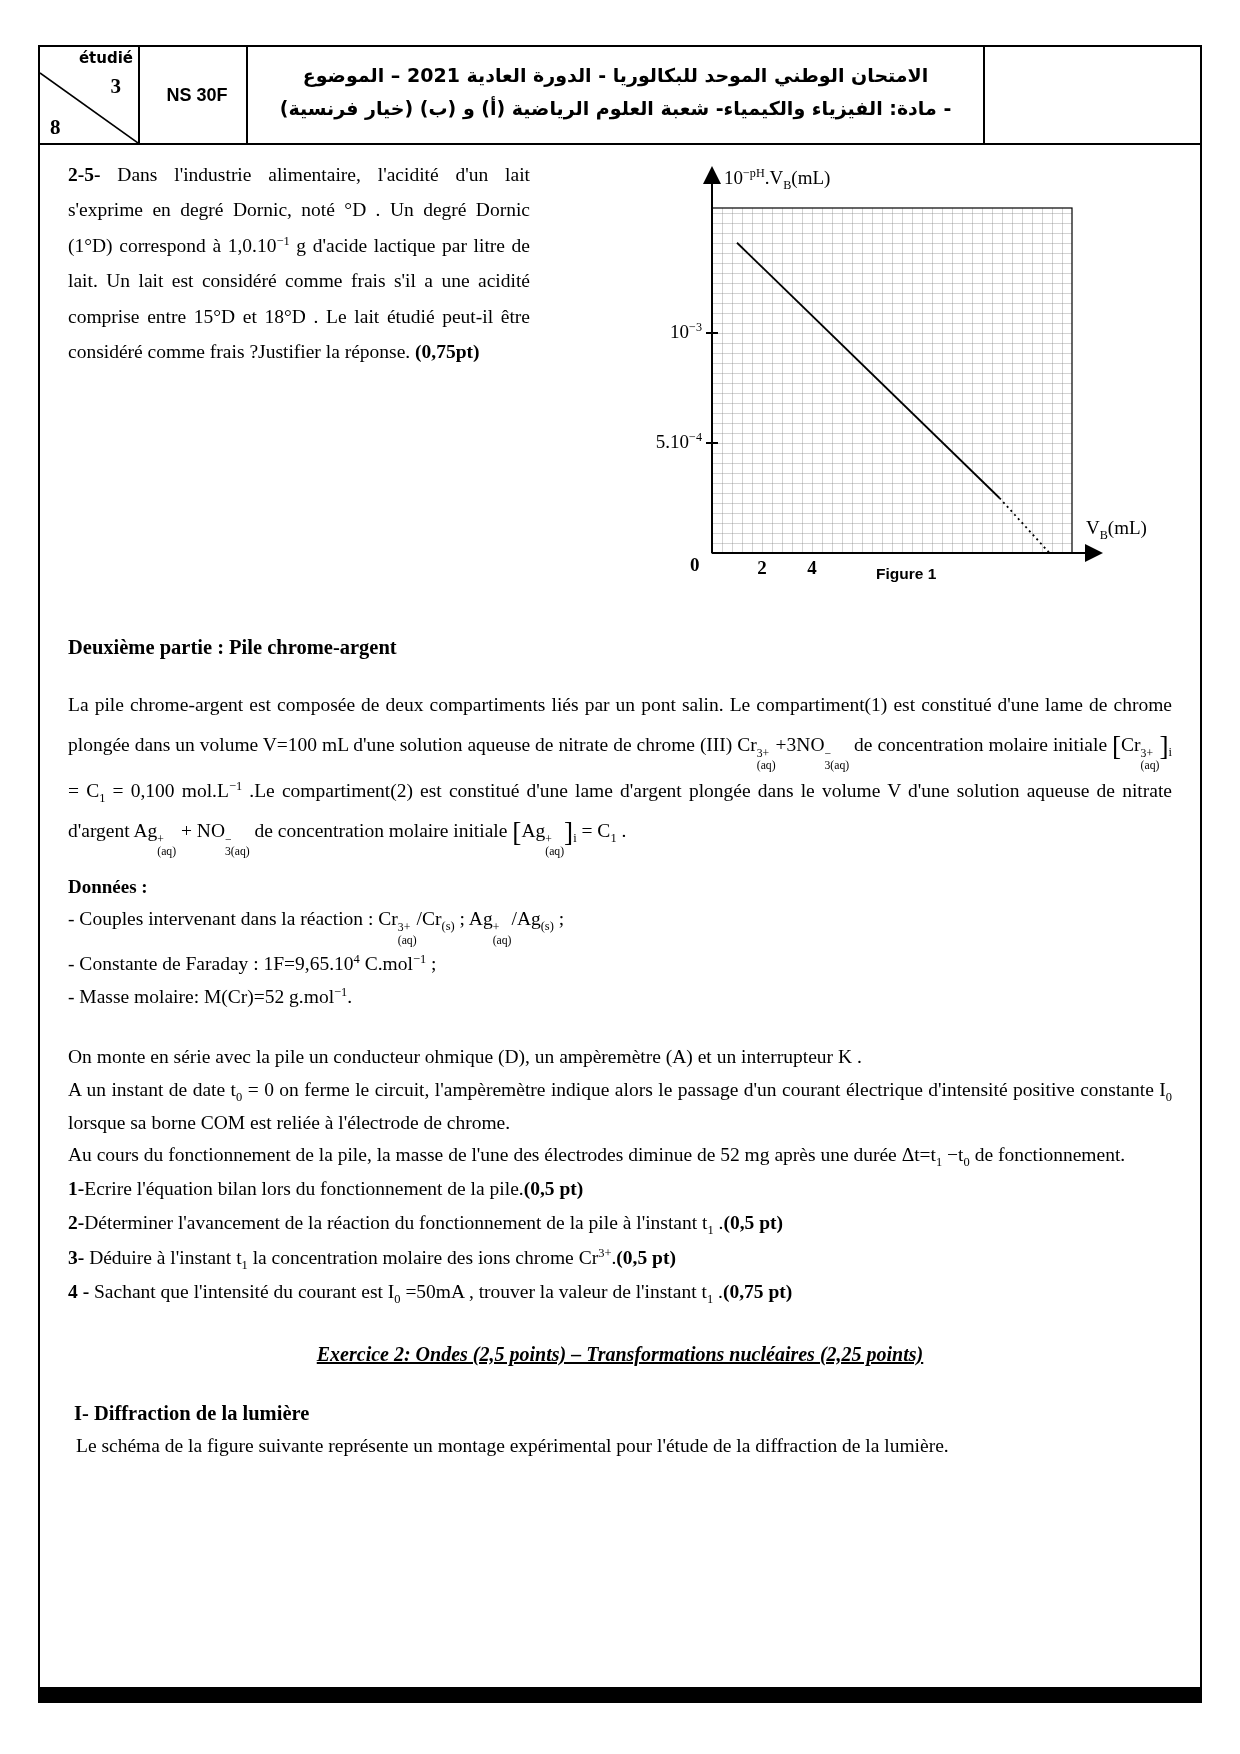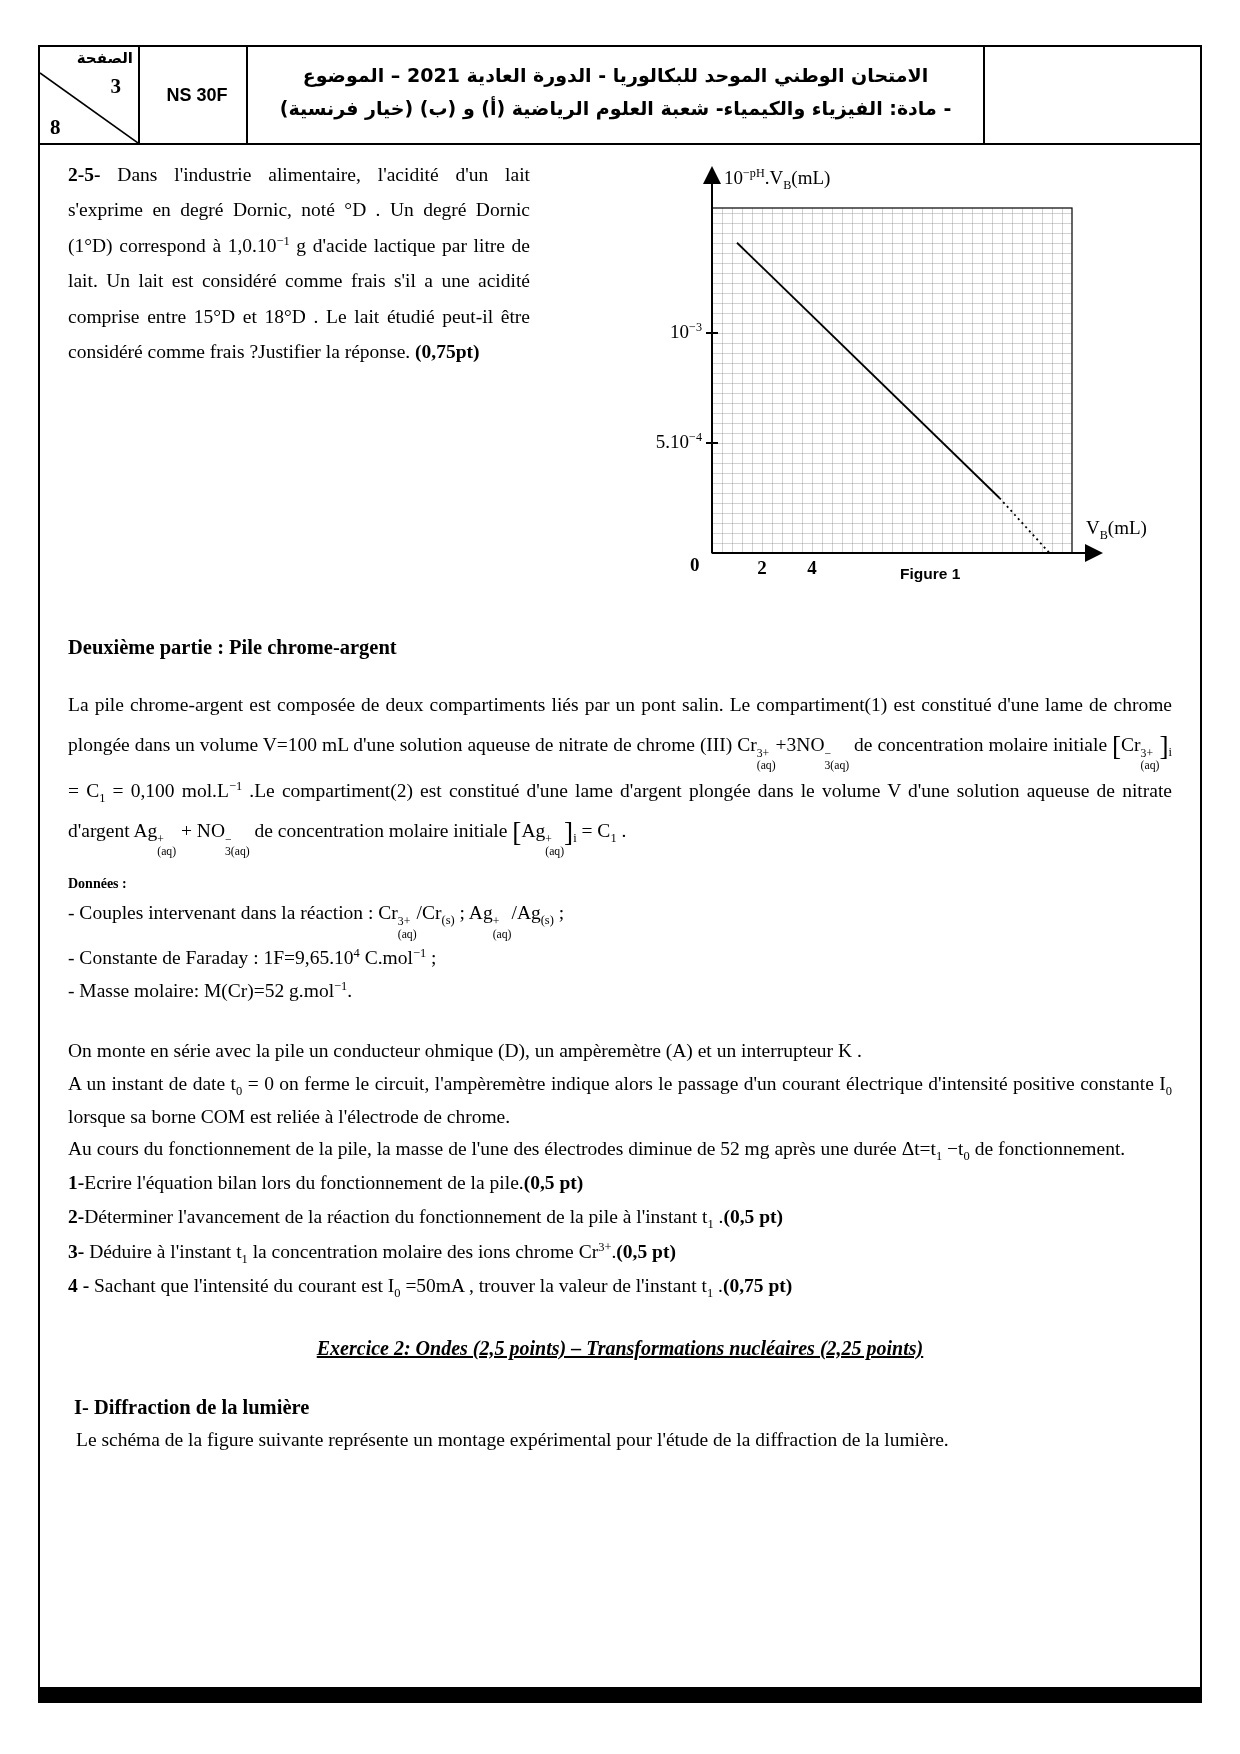--- a/index.html
+++ b/index.html
@@ -23,26 +23,26 @@
   .row25{display:flex;gap:14px;}
   .p25{flex:0 0 462px;width:462px;text-align:justify;line-height:1.82;margin:4px 0 0;}
   
   .fig1{position:relative;width:500px;height:455px;margin-left:auto;margin-right:30px;font-size:19px;}
   .fig1 svg{display:block;}
   .fig-ylabel{position:absolute;left:82px;top:14px;}
   .ytick{position:absolute;left:0;width:60px;text-align:right;transform:translateY(-55%);}
   .xtick{position:absolute;top:404px;transform:translateX(-50%);font-weight:bold;}
   .origin{position:absolute;left:48px;top:401px;font-weight:bold;}
   .fig-xlabel{position:absolute;left:444px;top:364px;}
-  .fig-caption{position:absolute;left:258px;top:412px;font-family:"Liberation Sans",sans-serif;font-weight:bold;font-size:15.5px;}
+  .fig-caption{position:absolute;left:234px;top:412px;font-family:"Liberation Sans",sans-serif;font-weight:bold;font-size:15.5px;}
   
   .part-h{font-size:20.5px;font-weight:bold;margin:28px 0 0;}
   .just{text-align:justify;}
   .intro{margin:28px 0 0;line-height:1.8;}
-  .donnees-h{font-size:14px;font-weight:bold;margin:18px 0 4px;}
+  .donnees-h{font-size:19px;font-weight:bold;margin:18px 0 4px;}
   .dline{line-height:1.7;}
   .pgroup{margin-top:28px;}
   .pline{line-height:1.68;}
   .qline{line-height:1.76;}
   .ex2-h{text-align:center;font-weight:bold;font-style:italic;text-decoration:underline;font-size:20px;margin:34px 0 0;}
   .diff-h{font-size:20.5px;font-weight:bold;margin:36px 0 0 6px;}
   .p-ex{margin:22px 0 0 8px;line-height:1.55;}
   .p-ex2{margin:6px 0 0 8px;line-height:1.55;}
   
   sup,sub{font-size:64%;line-height:0;}
@@ -53,21 +53,21 @@
 </head>
 <body>
 
 <div class="frame">
 
   <header class="hdr">
     <div class="hdr-cell pagebox">
       <svg class="diag" viewBox="0 0 100 96" preserveAspectRatio="none">
         <line x1="0" y1="26" x2="100" y2="96" stroke="#000" stroke-width="1.6"></line>
       </svg>
-      <div class="pb-label">الصفحة</div>
+      <div class="pb-label">étudié</div>
       <div class="pb-cur">3</div>
       <div class="pb-tot">8</div>
     </div>
     <div class="hdr-cell code">NS 30F</div>
     <div class="hdr-cell title" dir="rtl">
       <div>الامتحان الوطني الموحد للبكالوريا - الدورة العادية 2021 – الموضوع</div>
       <div>- مادة: الفيزياء والكيمياء- شعبة العلوم الرياضية (أ) و (ب) (خيار فرنسية)</div>
     </div>
     <div class="hdr-cell blank"></div>
   </header>

